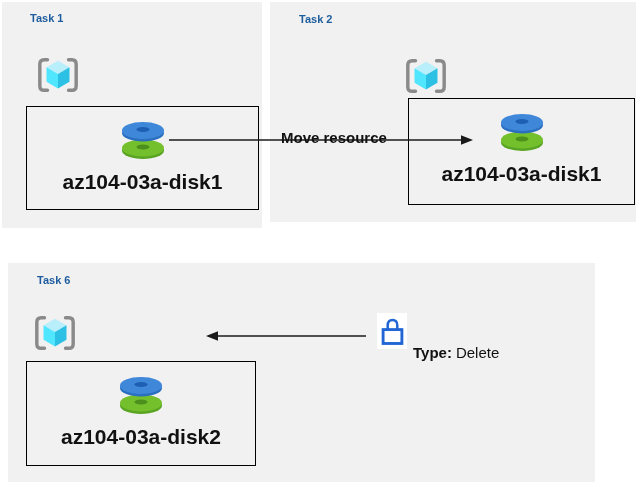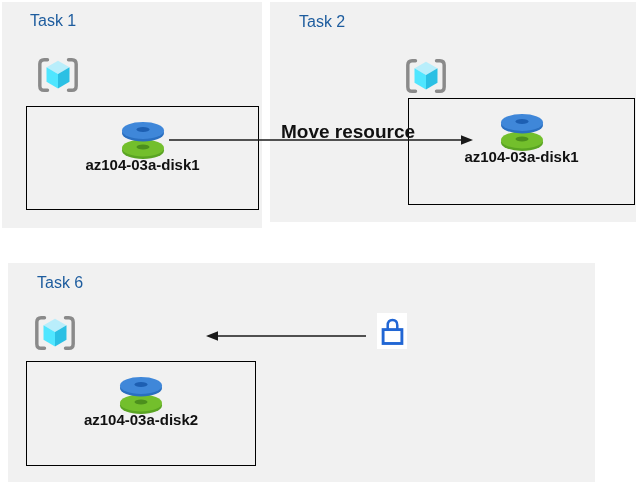--- a/index.html
+++ b/index.html
@@ -12,50 +12,50 @@
   html,body{margin:0;padding:0;background:#ffffff;}
   #stage{
     position:relative; width:641px; height:487px; overflow:hidden; background:#ffffff;
     font-family:"Liberation Sans", sans-serif; color:var(--text);
   }
   .panel{position:absolute; background:var(--panel-bg);}
   #panel-task1{left:2px; top:2px; width:260px; height:226px;}
   #panel-task2{left:270px; top:2px; width:366px; height:220px;}
   #panel-task3{left:8px; top:263px; width:587px; height:219px;}
 
-  .task-title{position:absolute; font-size:16px; font-weight:normal; color:var(--title-blue); white-space:nowrap;}
+  .task-title{position:absolute; font-size:11px; font-weight:bold; color:var(--title-blue); white-space:nowrap;}
   #title-task1{left:30px; top:12px;}
   #title-task2{left:299px; top:13px;}
   #title-task3{left:37px; top:274px;}
 
   .rg-icon{position:absolute; width:44px; height:42px;}
   #rg-icon-1{left:36px; top:54px;}
   #rg-icon-2{left:404px; top:55px;}
   #rg-icon-3{left:33px; top:312px;}
 
   .rg-label{position:absolute; font-size:15px; font-weight:bold; white-space:nowrap;}
   #rg-label-1{left:86px; top:66px;}
   #rg-label-2{left:456px; top:66px;}
   #rg-label-3{left:84px; top:327px;}
 
   .res-box{position:absolute; border:1.5px solid var(--box-border); background:transparent;}
   #box-1{left:26px; top:106px; width:231px; height:102px;}
   #box-2{left:408px; top:98px; width:225px; height:105px;}
   #box-3{left:26px; top:361px; width:228px; height:103px;}
 
   .disk-icon{position:absolute; left:50%; transform:translateX(-50%); top:12px; width:52px; height:42px;}
-  .disk-label{position:absolute; left:0; right:0; top:49px; text-align:center; font-size:15px; font-weight:bold; white-space:nowrap;}
+  .disk-label{position:absolute; left:0; right:0; top:63px; text-align:center; font-size:21px; font-weight:bold; white-space:nowrap;}
 
   .arrow-svg{position:absolute; overflow:visible;}
   #move-arrow{left:169px; top:132px;}
   #lock-arrow{left:206px; top:328px;}
   .arrow-line{stroke:var(--arrow); stroke-width:1.6;}
   .arrow-head{fill:var(--arrow);}
 
-  #move-label{position:absolute; left:281px; top:121px; font-size:19px; font-weight:bold; white-space:nowrap;}
+  #move-label{position:absolute; left:281px; top:129px; font-size:15px; font-weight:bold; white-space:nowrap;}
 
   #lock-patch{position:absolute; left:377px; top:313px; width:30px; height:36px; background:#ffffff;
               display:flex; align-items:center; justify-content:center;}
   #lock-patch svg{width:23px; height:29px;}
   .shackle{fill:none; stroke:var(--lock-blue); stroke-width:2.6;}
   .lock-body{fill:#ffffff; stroke:var(--lock-blue); stroke-width:3;}
 
   #lock-name{position:absolute; left:413px; top:325px; font-size:15px; font-weight:bold; white-space:nowrap;}
   #lock-type{position:absolute; left:413px; top:344px; font-size:15px; white-space:nowrap;}
   #lock-type .t-label{font-weight:bold;}
@@ -149,14 +149,17 @@
     <polygon class="arrow-head" points="0,8 12,3.2 12,12.8"></polygon>
   </svg>
 
   <div id="lock-patch">
     <svg viewBox="0 0 24 30">
       <path class="shackle" d="M7,14 V8.5 Q7,3 12,3 Q17,3 17,8.5 V14"></path>
       <rect class="lock-body" x="2.2" y="13" width="19.6" height="14.5"></rect>
     </svg>
   </div>
 
+  <div id="lock-type">
+    <span class="t-label">Type:</span><span class="t-value">Delete</span>
+  </div>
 
 </div>
 
 </body></html>

